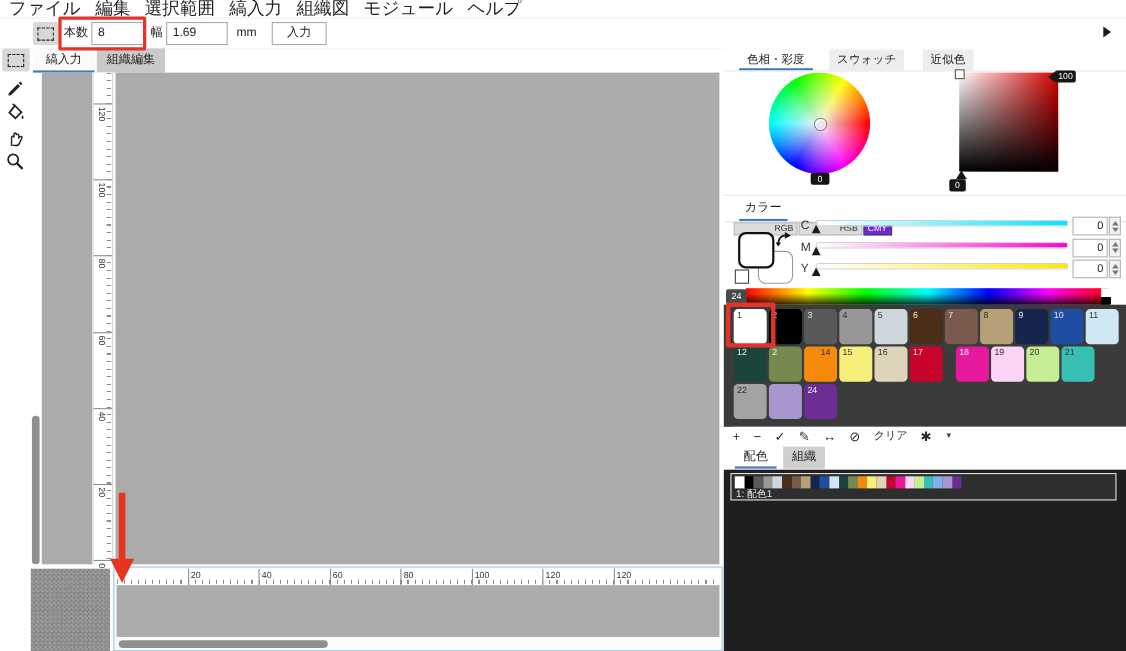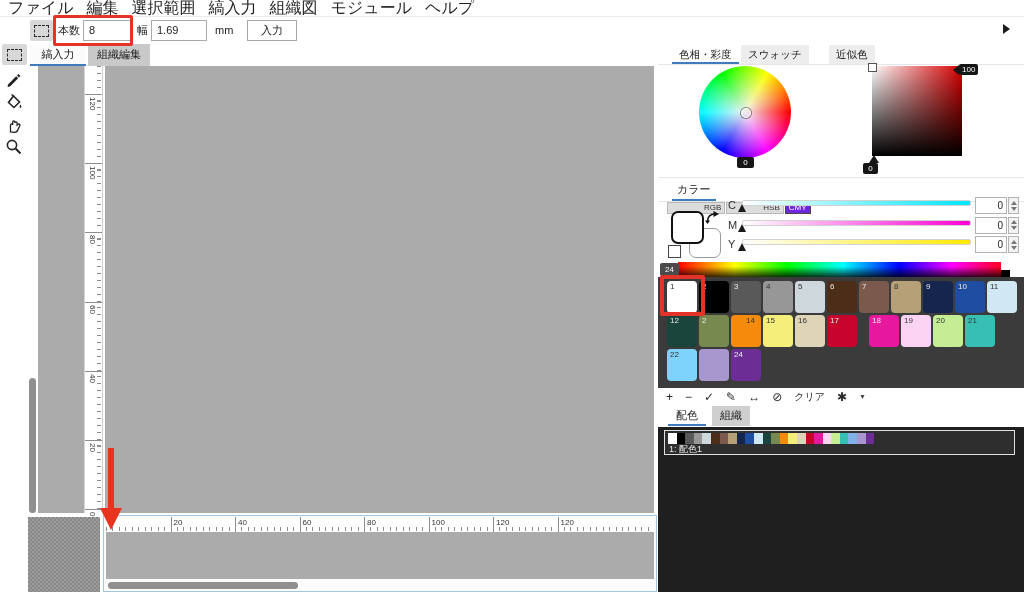--- a/index.html
+++ b/index.html
@@ -273,22 +273,22 @@
 <div id="checker" class="abs"></div>
 
 <div id="red-rect-1" class="abs red-rect"></div>
 <div id="red-rect-2" class="abs red-rect"></div>
 <div id="red-arrow-shaft" class="abs"></div>
 <div id="red-arrow-head" class="abs"></div>
 
 <div id="rightpanel" class="abs">
   <div id="rp-tabs">
       <div class="rtab active" style="left: 14px;">色相・彩度</div>
-      <div class="rtab inactive" style="left: 83px;">スウォッチ</div>
-      <div class="rtab inactive" style="left: 171px; text-align: right;">近似色</div>
+      <div class="rtab inactive" style="left: 96px;">スウォッチ</div>
+      <div class="rtab inactive" style="left: 181px; text-align: right;">近似色</div>
     </div>
   <div id="rp-divider-tabs"></div>
 
   <div id="wheel"></div>
   <div id="wheel-marker"></div>
   <div id="wheel-badge" class="badge">0</div>
 
   <div id="sv-square"></div>
   <div id="sv-marker"></div>
   <div id="sv-right">
@@ -415,21 +415,21 @@
         </div>
         <div class="swatch" style="background: rgb(251, 212, 244);">
           <span class="num" style="color: rgb(51, 51, 51);">19</span>
         </div>
         <div class="swatch" style="background: rgb(197, 237, 147);">
           <span class="num" style="color: rgb(51, 51, 51);">20</span>
         </div>
         <div class="swatch" style="background: rgb(56, 191, 180);">
           <span class="num" style="color: rgb(51, 51, 51);">21</span>
         </div>
-        <div class="swatch" style="background: #7dd3fc;">
+        <div class="swatch" style="background: #a3a3a3;">
           <span class="num" style="color: rgb(51, 51, 51);">22</span>
         </div>
         <div class="swatch" style="background: rgb(168, 150, 207);">
           <span class="num" style="color: rgb(51, 51, 51); margin-left: 44px;">23</span>
         </div>
         <div class="swatch" style="background: rgb(108, 46, 149);">
           <span class="num" style="color: rgb(234, 234, 234);">24</span>
         </div>
       </div>
   </div>

